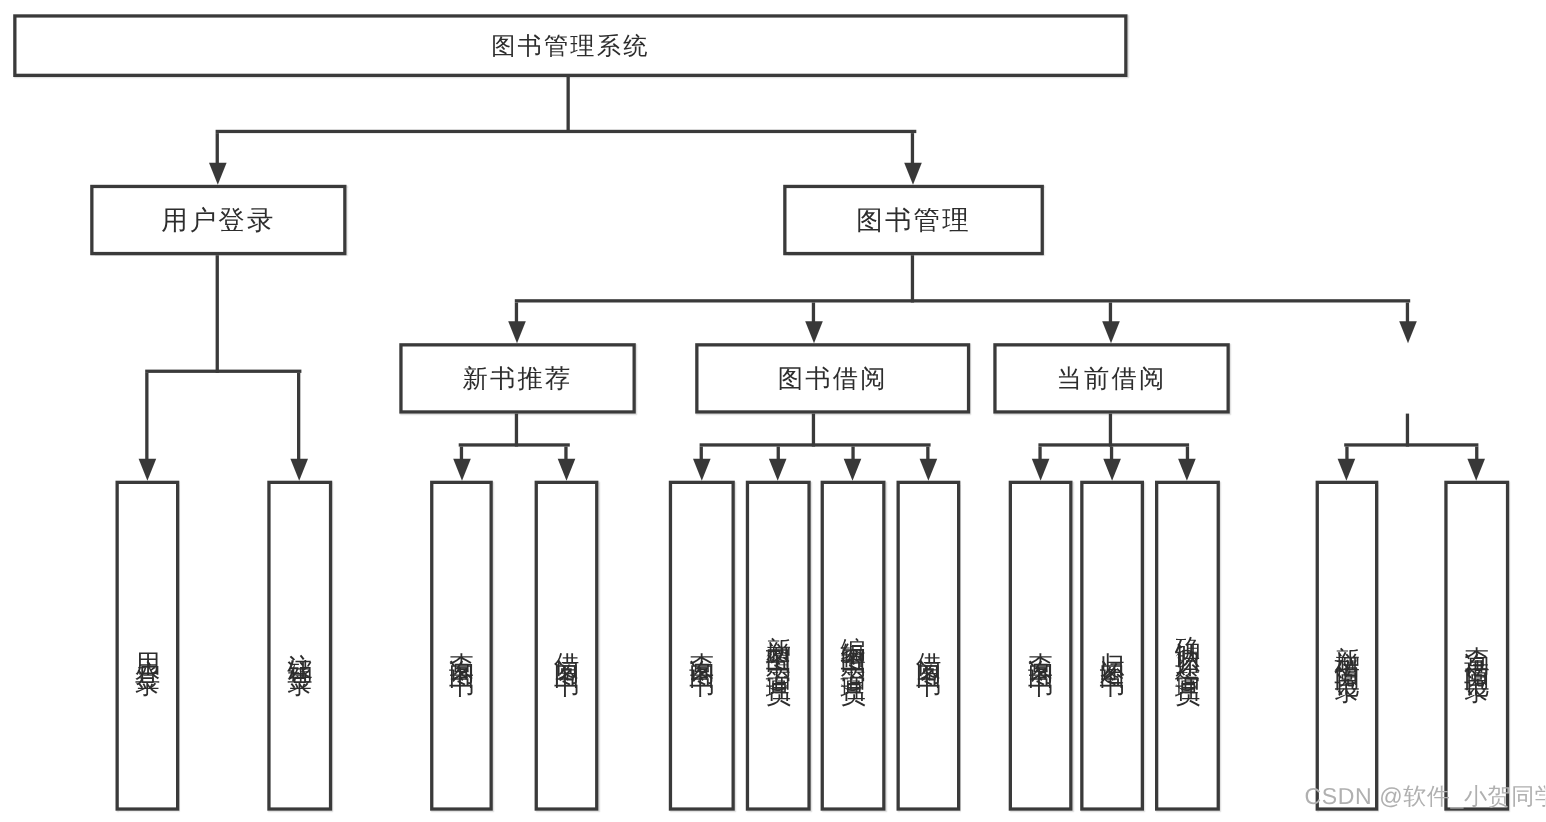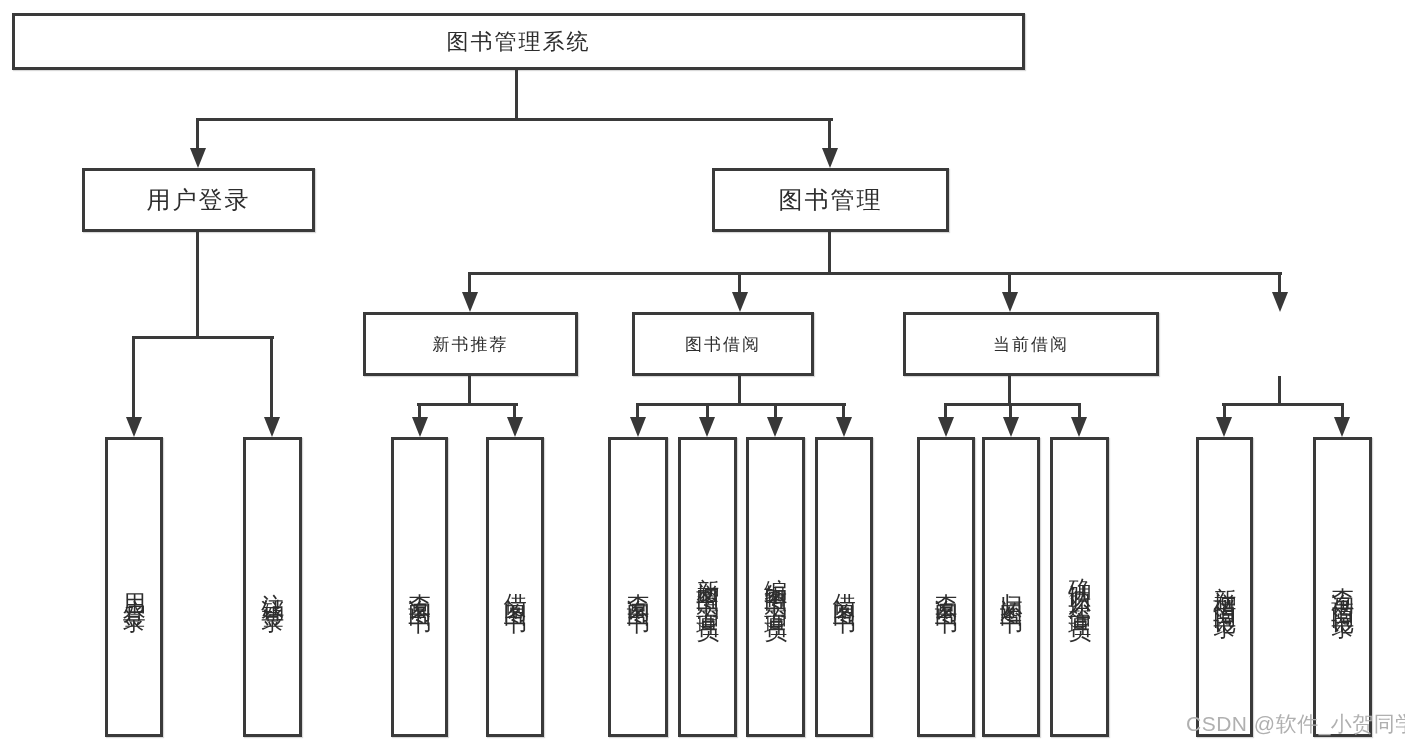--- a/index.html
+++ b/index.html
@@ -5,21 +5,21 @@
   html,body{margin:0;padding:0;background:#ffffff;}
   #canvas{
     position:relative;width:1405px;height:747px;background:#ffffff;overflow:hidden;
     font-family:"Liberation Sans",sans-serif;color:#2d2d2d;
   }
   .box{
     position:absolute;box-sizing:border-box;border:3px solid #3a3a3a;background:#ffffff;
     display:flex;align-items:center;justify-content:center;
     box-shadow:1px 1px 1px rgba(0,0,0,0.15);
   }
-  .hlabel{font-size:17px;letter-spacing:2px;white-space:nowrap;color:#2d2d2d;}
+  .hlabel{font-size:23px;letter-spacing:2px;white-space:nowrap;color:#2d2d2d;}
   .root .hlabel{font-size:22px;}
   .l2 .hlabel{font-size:24px;}
   .vtext{
     writing-mode:vertical-rl;text-orientation:mixed;
     font-size:23px;letter-spacing:6px;line-height:1.1;color:#2d2d2d;white-space:nowrap;
   }
   .ln{position:absolute;background:#3a3a3a;}
   .ar{
     position:absolute;width:0;height:0;
     border-left:8px solid transparent;border-right:8px solid transparent;
@@ -42,24 +42,24 @@
   <div class="box l2" style="left:82px;top:168px;width:233px;height:64px">
     <span class="hlabel">用户登录</span>
   </div>
   <div class="box l2" style="left:712px;top:168px;width:237px;height:64px">
     <span class="hlabel">图书管理</span>
   </div>
 
   <div class="box l3" style="left:363px;top:312px;width:215px;height:64px">
     <span class="hlabel">新书推荐</span>
   </div>
-  <div class="box l3" style="left:632px;top:312px;width:182px;height:64px">
+  <div class="box l3" style="left:632px;top:312px;width:250px;height:64px">
     <span class="hlabel">图书借阅</span>
   </div>
-  <div class="box l3" style="left:903px;top:312px;width:256px;height:64px">
+  <div class="box l3" style="left:903px;top:312px;width:215px;height:64px">
     <span class="hlabel">当前借阅</span>
   </div>
 
   <div class="box leaf" style="left:105px;top:437px;width:58px;height:300px">
     <span class="vtext">用户登录</span>
   </div>
   <div class="box leaf" style="left:243px;top:437px;width:59px;height:300px">
     <span class="vtext">注销登录</span>
   </div>
 

